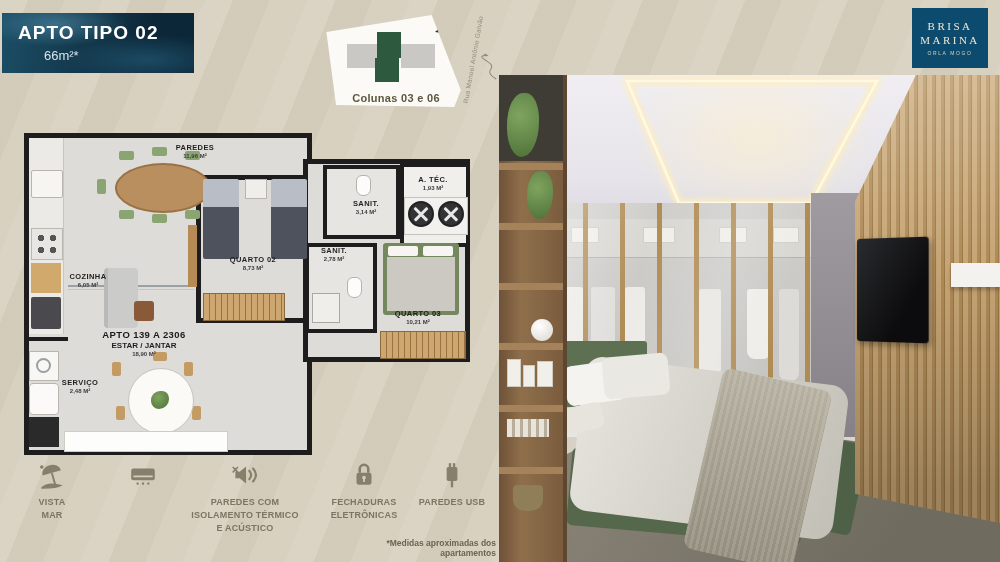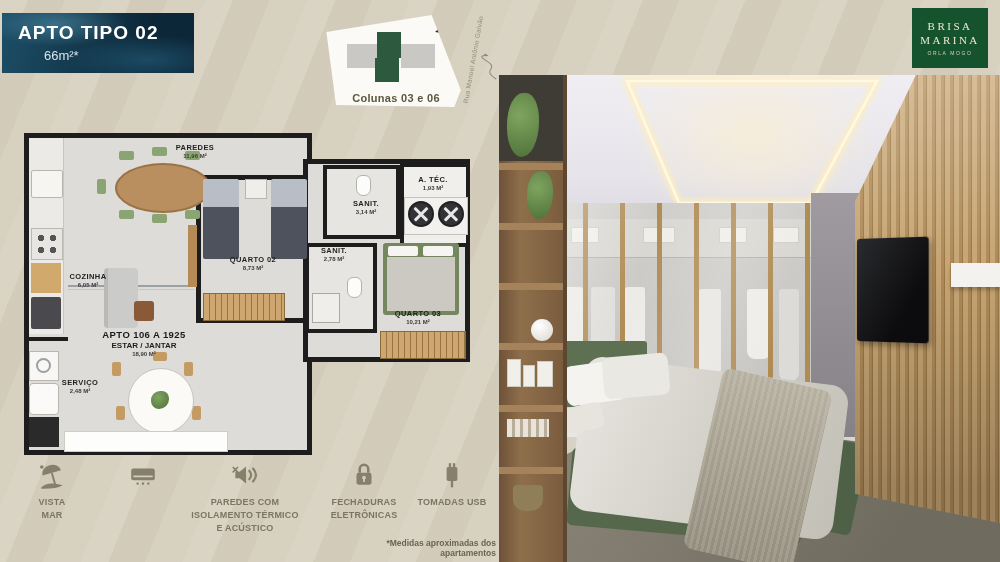--- a/index.html
+++ b/index.html
@@ -99,21 +99,21 @@
   .ph-leftshelf{left:0;top:0;width:64px;height:487px;
     background:linear-gradient(90deg,#6e5238,#8f6f4b 35%,#7a5c3e);border-right:4px solid #5e4730;}
   .shelf-board{left:0;width:100%;height:7px;background:#a5825a;}
   .plant{border-radius:50% 40% 55% 45%;background:radial-gradient(circle at 40% 35%,#7fa45f,#4e7038);}
   .lamp-globe{width:22px;height:22px;border-radius:50%;background:radial-gradient(circle at 38% 32%,#ffffff,#d9d6cc);}
   .vase{background:#f1efe9;border:1px solid #cfccc2;}
   .bed{border-radius:6px;}
   .caption{right:8px;bottom:10px;width:280px;text-align:right;font-size:10px;
     color:#f4f2ee;text-shadow:0 1px 2px rgba(0,0,0,.55);}
   
-  .logo{left:912px;top:8px;width:76px;height:60px;background:#14532d;
+  .logo{left:912px;top:8px;width:76px;height:60px;background:#0c4a6e;
     display:flex;flex-direction:column;align-items:center;justify-content:center;}
   .logo-name{font-family:"Liberation Serif",serif;font-size:11px;line-height:1.25;
     color:#efe8d2;letter-spacing:2.5px;text-align:center;white-space:pre-line;}
   .logo-tag{font-size:5px;letter-spacing:1.6px;color:#d9d2ba;margin-top:3px;}
 </style>
 </head>
 <body>
 
 <div class="abs bg-streaks"></div>
 
@@ -245,21 +245,21 @@
   </div>
   <div class="abs rlabel" style="left:413px;top:50px;">
     <span class="rname">A. TÉC.</span>
     <span class="rarea">1,93 M²</span>
   </div>
   <div class="abs rlabel" style="left:398px;top:184px;">
     <span class="rname">QUARTO 03</span>
     <span class="rarea">10,21 M²</span>
   </div>
   <div class="abs rlabel" style="left:124px;top:204px;">
-    <span class="unitname">APTO 106 A 1925</span>
+    <span class="unitname">APTO 139 A 2306</span>
     <span class="estarname">ESTAR / JANTAR</span>
     <span class="rarea">18,90 M²</span>
   </div>
   <div class="abs rlabel" style="left:60px;top:253px;">
     <span class="rname">SERVIÇO</span>
     <span class="rarea">2,48 M²</span>
   </div>
 </div>
 
 <div class="abs amenity" style="left:17px;width:70px;">
@@ -314,21 +314,21 @@
 </div>
 <div class="abs amenity" style="left:397px;width:110px;">
   <svg class="am-icon" width="30" height="30" viewBox="0 0 28 28">
     <g fill="#857f6b">
       <rect x="11" y="3" width="2.2" height="3.5"></rect>
         <rect x="14.8" y="3" width="2.2" height="3.5"></rect>
       <rect x="9" y="6.5" width="10" height="13" rx="1.5"></rect>
       <rect x="12.9" y="19.5" width="2.2" height="6"></rect>
     </g>
   </svg>
-  <div class="am-label">TOMADAS USB</div>
+  <div class="am-label">PAREDES USB</div>
 </div>
 
 <div class="abs footnote">*Medidas aproximadas dos apartamentos</div>
 
 <div class="abs photo">
   <div class="abs ph-ceiling"></div>
   <div class="abs ph-glow"></div>
   <svg class="abs" style="left:0;top:0;" width="501" height="150" viewBox="0 0 501 150">
     <defs>
         <filter id="b1" x="-30%" y="-30%" width="160%" height="160%">

